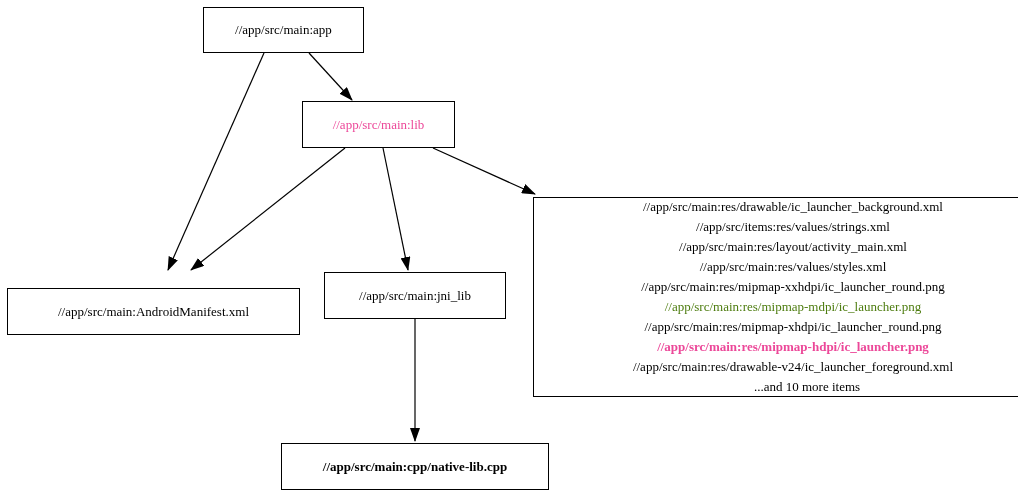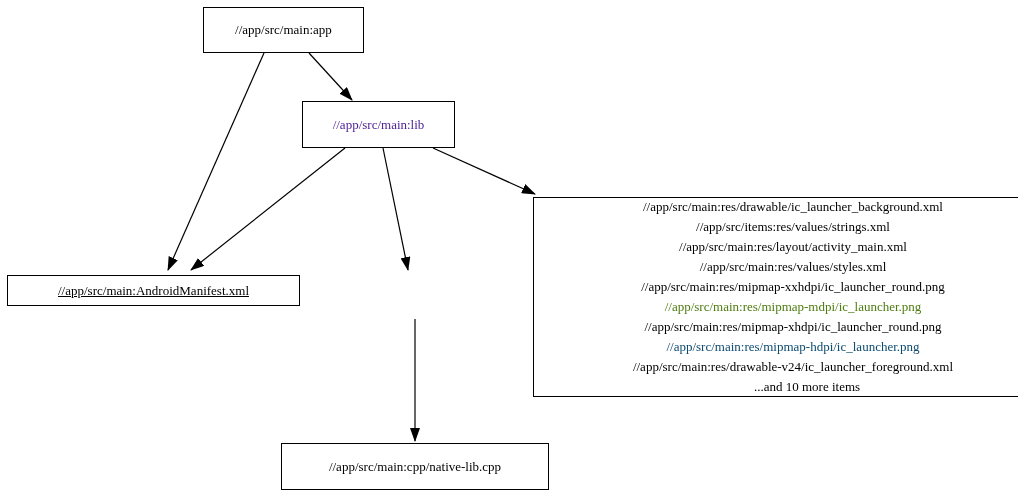--- a/index.html
+++ b/index.html
@@ -64,34 +64,37 @@
         <line x1="383" y1="148" x2="408" y2="270" stroke="#000000" stroke-width="1.2" marker-end="url(#arrowhead)"></line>
         <line x1="433" y1="148" x2="535" y2="194" stroke="#000000" stroke-width="1.2" marker-end="url(#arrowhead)"></line>
         <line x1="415" y1="319" x2="415" y2="441" stroke="#000000" stroke-width="1.2" marker-end="url(#arrowhead)"></line>
       </g>
   </svg>
   <div id="node-layer">
       <div class="node" style="left: 203px; top: 7px; width: 161px; height: 46px; border-color: rgb(0, 0, 0); background: rgb(255, 255, 255);">
         <div class="node-line" style="color: rgb(0, 0, 0);">//app/src/main:app</div>
       </div>
       <div class="node" style="left: 302px; top: 101px; width: 153px; height: 47px; border-color: rgb(0, 0, 0); background: rgb(255, 255, 255);">
-        <div class="node-line" style="color: #4c1d95;">//app/src/main:lib</div>
+        <div class="node-line" style="color: #ec4899;">//app/src/main:lib</div>
       </div>
-      <div class="node" style="left: 7px; top: 275px; width: 293px; height: 31px; border-color: rgb(0, 0, 0); background: rgb(255, 255, 255); text-decoration: underline;">
+      <div class="node" style="left: 7px; top: 288px; width: 293px; height: 47px; border-color: rgb(0, 0, 0); background: rgb(255, 255, 255);">
         <div class="node-line" style="color: rgb(0, 0, 0);">//app/src/main:AndroidManifest.xml</div>
+      </div>
+      <div class="node" style="left: 324px; top: 272px; width: 182px; height: 47px; border-color: rgb(0, 0, 0); background: rgb(255, 255, 255);">
+        <div class="node-line" style="color: rgb(0, 0, 0);">//app/src/main:jni_lib</div>
       </div>
       <div class="node" style="left: 533px; top: 197px; width: 520px; height: 200px; border-color: rgb(0, 0, 0); background: rgb(255, 255, 255);">
         <div class="node-line" style="color: rgb(0, 0, 0);">//app/src/main:res/drawable/ic_launcher_background.xml</div>
         <div class="node-line" style="color: rgb(0, 0, 0);">//app/src/items:res/values/strings.xml</div>
         <div class="node-line" style="color: rgb(0, 0, 0); text-align: right;">//app/src/main:res/layout/activity_main.xml</div>
         <div class="node-line" style="color: rgb(0, 0, 0);">//app/src/main:res/values/styles.xml</div>
         <div class="node-line" style="color: rgb(0, 0, 0);">//app/src/main:res/mipmap-xxhdpi/ic_launcher_round.png</div>
         <div class="node-line" style="color: #4d7c0f;">//app/src/main:res/mipmap-mdpi/ic_launcher.png</div>
         <div class="node-line" style="color: rgb(0, 0, 0);">//app/src/main:res/mipmap-xhdpi/ic_launcher_round.png</div>
-        <div class="node-line" style="color: #0c4a6e;">//app/src/main:res/mipmap-hdpi/ic_launcher.png</div>
+        <div class="node-line" style="color: #ec4899; font-weight: bold;">//app/src/main:res/mipmap-hdpi/ic_launcher.png</div>
         <div class="node-line" style="color: rgb(0, 0, 0);">//app/src/main:res/drawable-v24/ic_launcher_foreground.xml</div>
         <div class="node-line" style="color: rgb(0, 0, 0); margin-left: 28px;">...and 10 more items</div>
       </div>
-      <div class="node" style="left: 281px; top: 443px; width: 268px; height: 47px; border-color: rgb(0, 0, 0); background: rgb(255, 255, 255);">
+      <div class="node" style="left: 281px; top: 443px; width: 268px; height: 47px; border-color: rgb(0, 0, 0); background: rgb(255, 255, 255); font-weight: bold;">
         <div class="node-line" style="color: rgb(0, 0, 0);">//app/src/main:cpp/native-lib.cpp</div>
       </div>
     </div>
 </div>
 
 </body></html>

